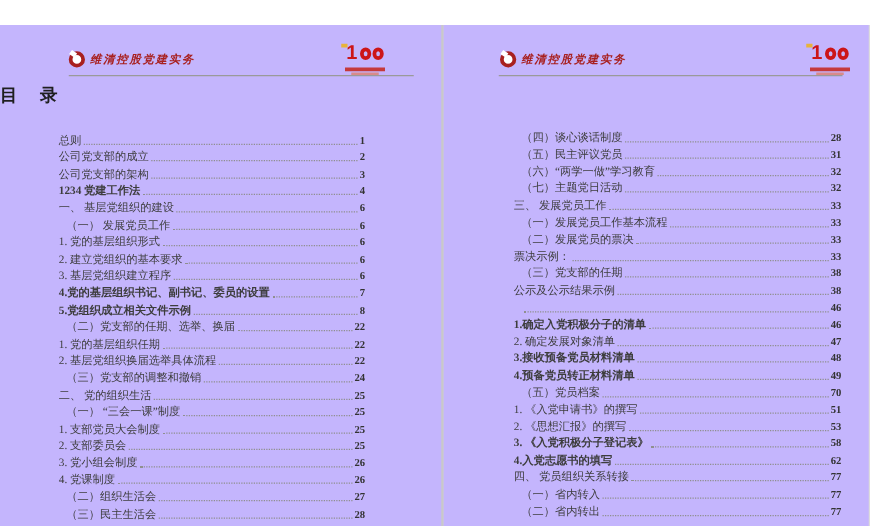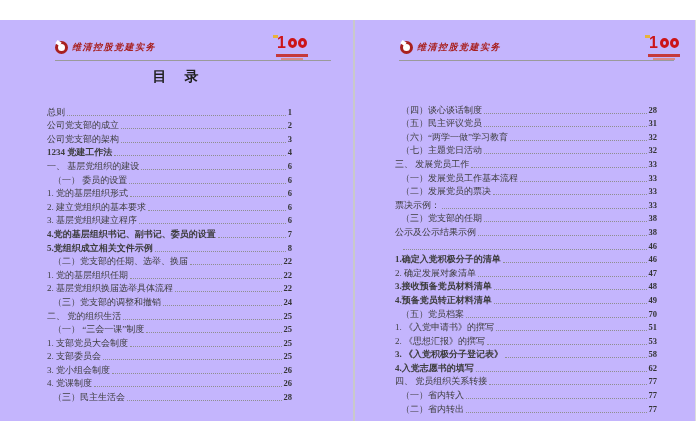--- a/index.html
+++ b/index.html
@@ -48,28 +48,28 @@
   }
   .c-zero{
     display:inline-block;width:9px;height:10px;border:3px solid #cc1518;
     border-radius:50%;box-sizing:border-box;margin-left:1px;
   }
   .c-bar1{height:3px;background:#c5393b;margin:2px 1px 0 1px;}
   .c-bar2{height:2px;background:#d98a8b;margin:1px 6px 0 6px;}
 
   
   .doc-title{
-    position:absolute;left:0;top:48px;width:100%;text-align:center;
+    position:absolute;left:0;top:48px;width:100%;text-align:left;
     font-size:14px;font-weight:bold;color:#1f1f1f;letter-spacing:2px;
   }
 
   
   .toc{position:absolute;display:flex;flex-direction:column;}
   .page-left .toc{left:47px;top:84px;width:245px;}
-  .page-right .toc{left:40px;top:82px;width:262px;}
+  .page-right .toc{left:56px;top:82px;width:262px;}
   .toc-row{
     display:flex;align-items:flex-end;height:13.6px;
     font-size:9px;line-height:11px;white-space:nowrap;
   }
   .toc-row.indent{padding-left:6px;}
   .toc-row.bold .toc-label{font-weight:bold;}
   .toc-label{flex:0 0 auto;color:#3d3d3d;}
   .toc-leader{
     flex:1 1 auto;border-bottom:1px dotted #8f8f8f;
     margin:0 2px 2px 2px;min-width:8px;
@@ -120,21 +120,21 @@
     <span class="toc-page">4</span>
   </div>
 
   <div class="toc-row">
     <span class="toc-label">一、 基层党组织的建设</span>
     <span class="toc-leader"></span>
     <span class="toc-page">6</span>
   </div>
 
   <div class="toc-row indent">
-    <span class="toc-label">（一） 委员的设置</span>
+    <span class="toc-label">（一） 发展党员工作</span>
     <span class="toc-leader"></span>
     <span class="toc-page">6</span>
   </div>
 
   <div class="toc-row">
     <span class="toc-label">1. 党的基层组织形式</span>
     <span class="toc-leader"></span>
     <span class="toc-page">6</span>
   </div>
 
@@ -215,20 +215,25 @@
     <span class="toc-leader"></span>
     <span class="toc-page">26</span>
   </div>
 
   <div class="toc-row">
     <span class="toc-label">4. 党课制度</span>
     <span class="toc-leader"></span>
     <span class="toc-page">26</span>
   </div>
 
+  <div class="toc-row indent">
+    <span class="toc-label">（二）组织生活会</span>
+    <span class="toc-leader"></span>
+    <span class="toc-page">27</span>
+  </div>
 
   <div class="toc-row indent">
     <span class="toc-label">（三）民主生活会</span>
     <span class="toc-leader"></span>
     <span class="toc-page">28</span>
   </div>
 </div>
 </div>
 
 <div class="page page-right">

